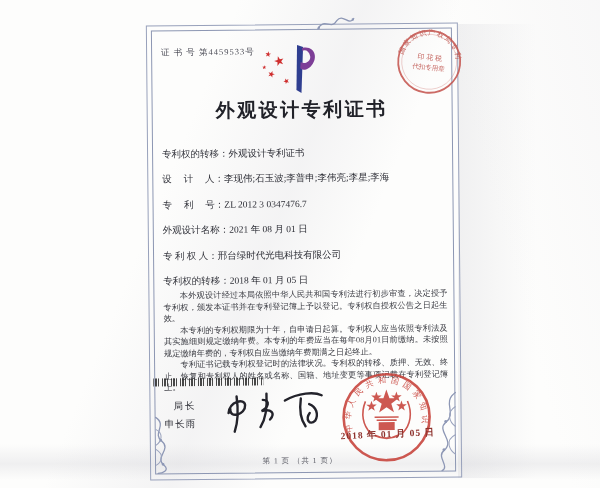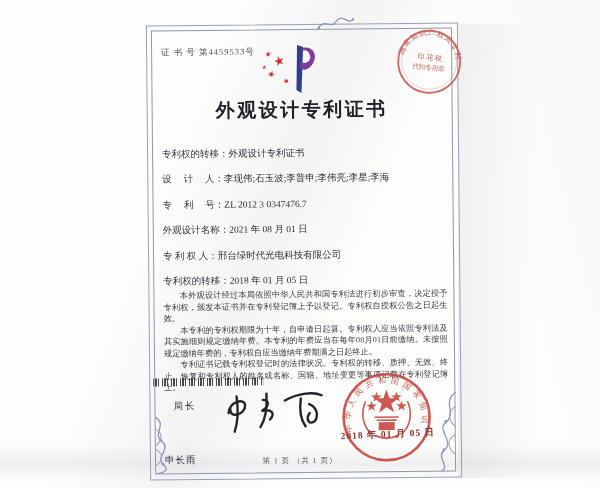--- a/index.html
+++ b/index.html
@@ -41,21 +41,21 @@
   .frow .val{color:#2e2f37;}
 
   .paras{position:absolute;left:163px;top:289px;width:284px;color:#3a3b42;}
   .paras p{margin:0;font-size:8.2px;line-height:11.5px;text-align:justify;text-indent:2em;}
 
   .barcode{position:absolute;left:152px;top:377px;width:110px;height:8px;
     background:repeating-linear-gradient(90deg,#1c1c1c 0 1px,transparent 1px 2px,#1c1c1c 2px 4px,transparent 4px 5px,#1c1c1c 5px 6px,transparent 6px 9px);
     opacity:.8;}
 
   .sig-title{position:absolute;left:163px;top:399px;font-size:9.5px;color:#2f3038;letter-spacing:2px;margin-left:9px;}
-  .sig-name{position:absolute;left:163px;top:417px;font-size:9.5px;color:#2f3038;letter-spacing:1px;margin-top:36px;}
+  .sig-name{position:absolute;left:163px;top:417px;font-size:9.5px;color:#2f3038;letter-spacing:1px;}
   .signature{position:absolute;left:220px;top:390px;width:104px;height:42px;transform:rotate(-3deg);}
 
   .emblem-stamp{position:absolute;left:339px;top:372px;width:92px;height:92px;opacity:.88;}
   .issue-date{position:absolute;left:328px;top:429px;width:116px;text-align:center;
     font-size:9.5px;font-weight:bold;letter-spacing:1px;color:#8e322d;transform:rotate(-2deg);}
 
   .footer{position:absolute;left:148px;top:456px;width:300px;text-align:center;
     font-size:7.5px;color:#585962;letter-spacing:1px;}
 
   .flourish{position:absolute;pointer-events:none;}

